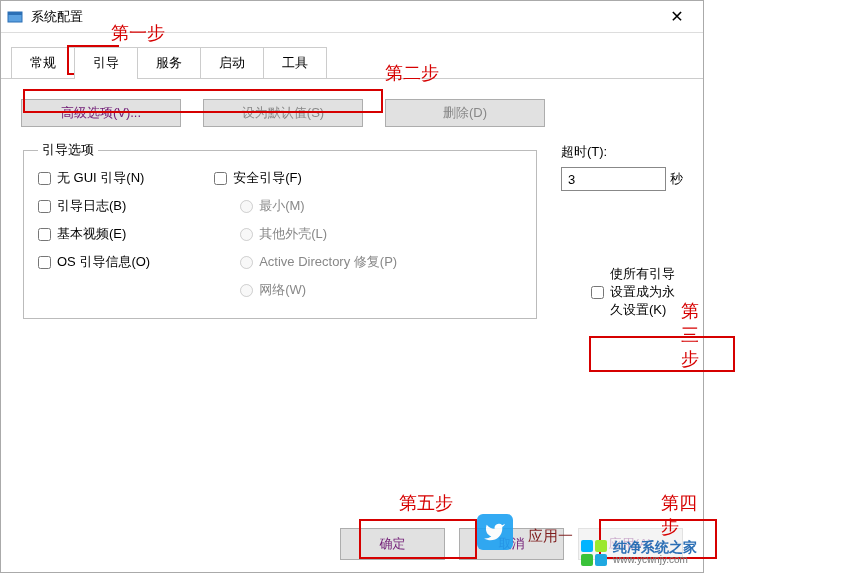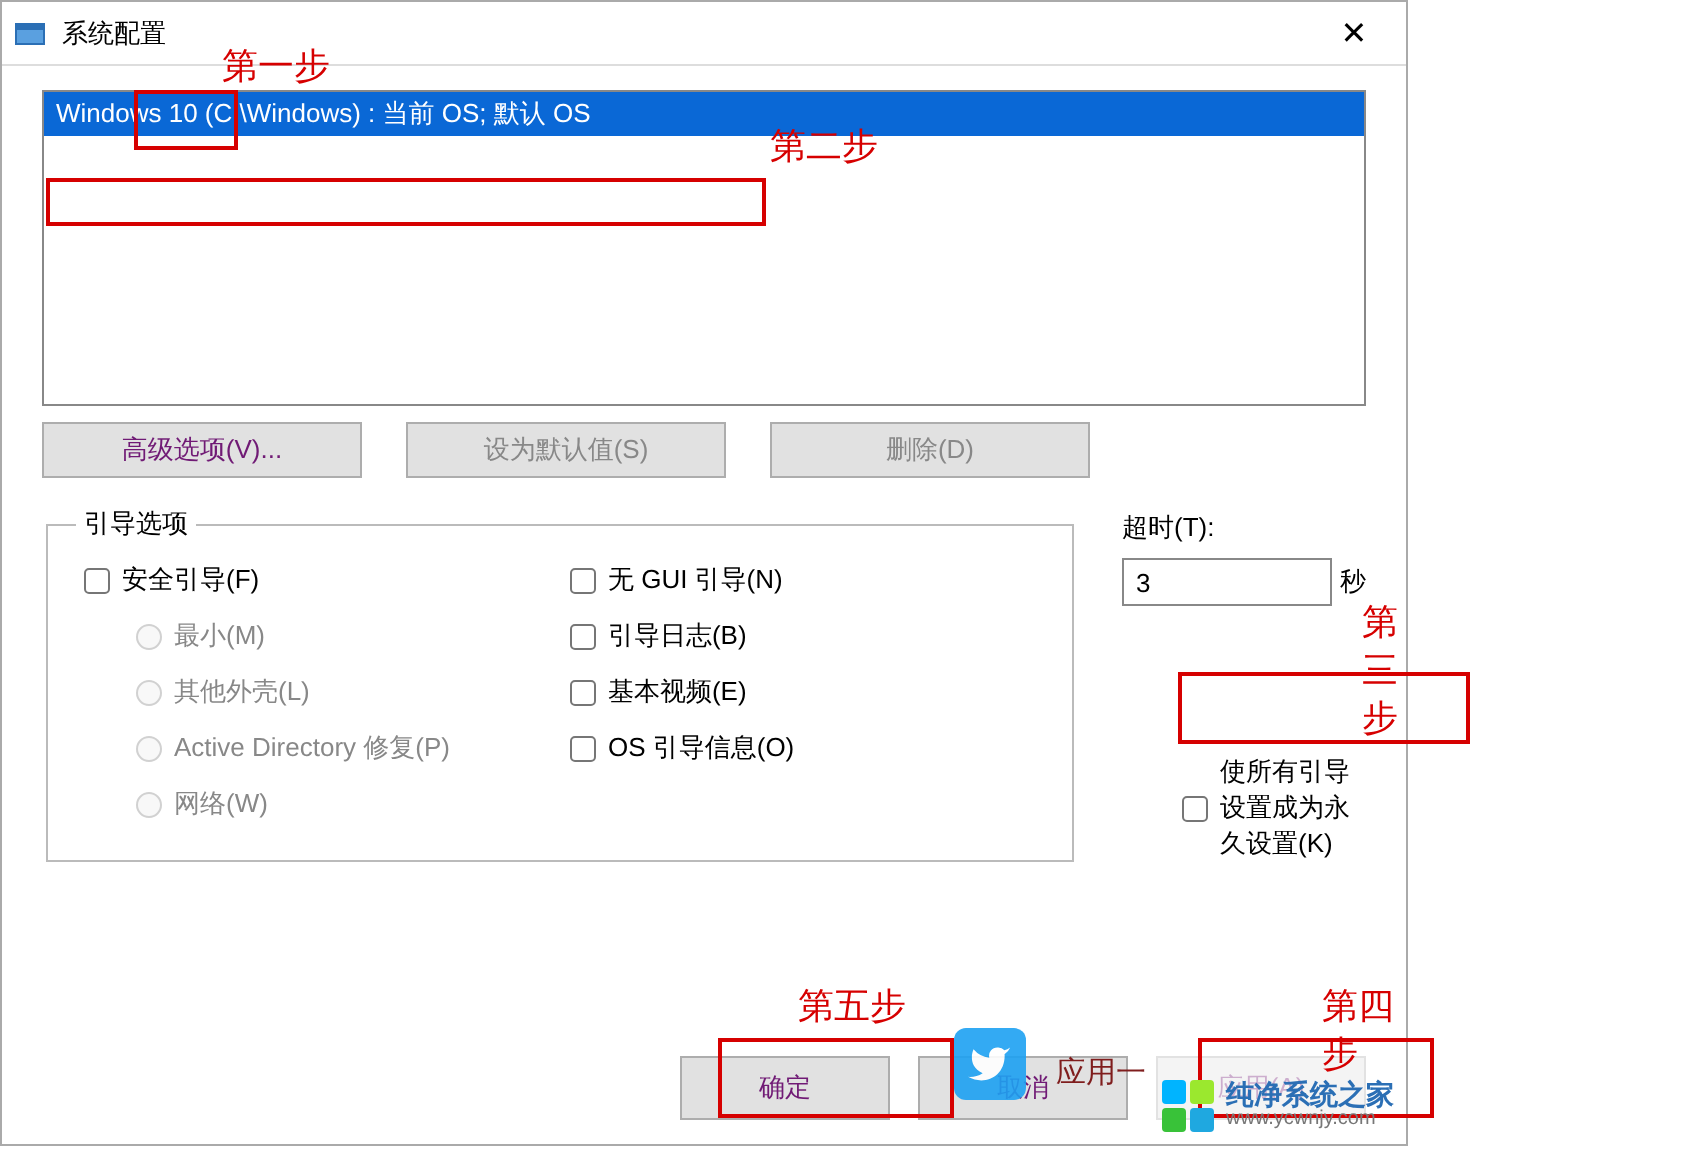--- a/index.html
+++ b/index.html
@@ -232,76 +232,80 @@
     <span class="icon">
       <svg viewBox="0 0 16 16">
           <rect x="1" y="3" width="14" height="10" fill="#5aa0e0" stroke="#2b6fb5"></rect>
           <rect x="1" y="3" width="14" height="3" fill="#2b6fb5"></rect>
         </svg>
     </span>
     <span class="title">系统配置</span>
     <span class="close">✕</span>
   </div>
 
+  <div class="tabs">
+    <div class="tab">常规</div>
+    <div class="tab active">引导</div>
+    <div class="tab">服务</div>
+    <div class="tab">启动</div>
+    <div class="tab">工具</div>
+  </div>
 
   <div class="content">
 
-    <div class="listbox">
-      <div class="listitem">Windows 10 (C:\Windows) : 当前 OS; 默认 OS</div>
-    </div>
 
     <div class="row-btns">
       <div class="btn">高级选项(V)...</div>
       <div class="btn disabled">设为默认值(S)</div>
       <div class="btn disabled">删除(D)</div>
     </div>
 
     <div class="lower">
 
       <fieldset class="boot-opts">
         <legend>引导选项</legend>
         <div class="opts-cols">
+          <div class="col">
+            <label class="chk">
+              <input type="checkbox" style="">
+              <span>无 GUI 引导(N)</span>
+            </label>
+            <label class="chk">
+              <input type="checkbox" style="">
+              <span>引导日志(B)</span>
+            </label>
+            <label class="chk">
+              <input type="checkbox" style="">
+              <span>基本视频(E)</span>
+            </label>
+            <label class="chk">
+              <input type="checkbox" style="">
+              <span>OS 引导信息(O)</span>
+            </label>
+          </div>
           <div class="col left">
             <label class="chk">
               <input type="checkbox" style="">
               <span>安全引导(F)</span>
             </label>
             <label class="rad disabled sub">
               <input type="radio" disabled="" style="">
               <span>最小(M)</span>
             </label>
             <label class="rad disabled sub">
               <input type="radio" disabled="" style="">
               <span>其他外壳(L)</span>
             </label>
             <label class="rad disabled sub">
               <input type="radio" disabled="" style="">
               <span>Active Directory 修复(P)</span>
             </label>
             <label class="rad disabled sub">
               <input type="radio" disabled="" style="">
               <span>网络(W)</span>
-            </label>
-          </div>
-          <div class="col">
-            <label class="chk">
-              <input type="checkbox" style="">
-              <span>无 GUI 引导(N)</span>
-            </label>
-            <label class="chk">
-              <input type="checkbox" style="">
-              <span>引导日志(B)</span>
-            </label>
-            <label class="chk">
-              <input type="checkbox" style="">
-              <span>基本视频(E)</span>
-            </label>
-            <label class="chk">
-              <input type="checkbox" style="">
-              <span>OS 引导信息(O)</span>
             </label>
           </div>
         </div>
       </fieldset>
 
       <div class="right-col">
         <div class="timeout-label">超时(T):</div>
         <div class="timeout-row">
           <input type="text" value="3" style="">
           <span>秒</span>

